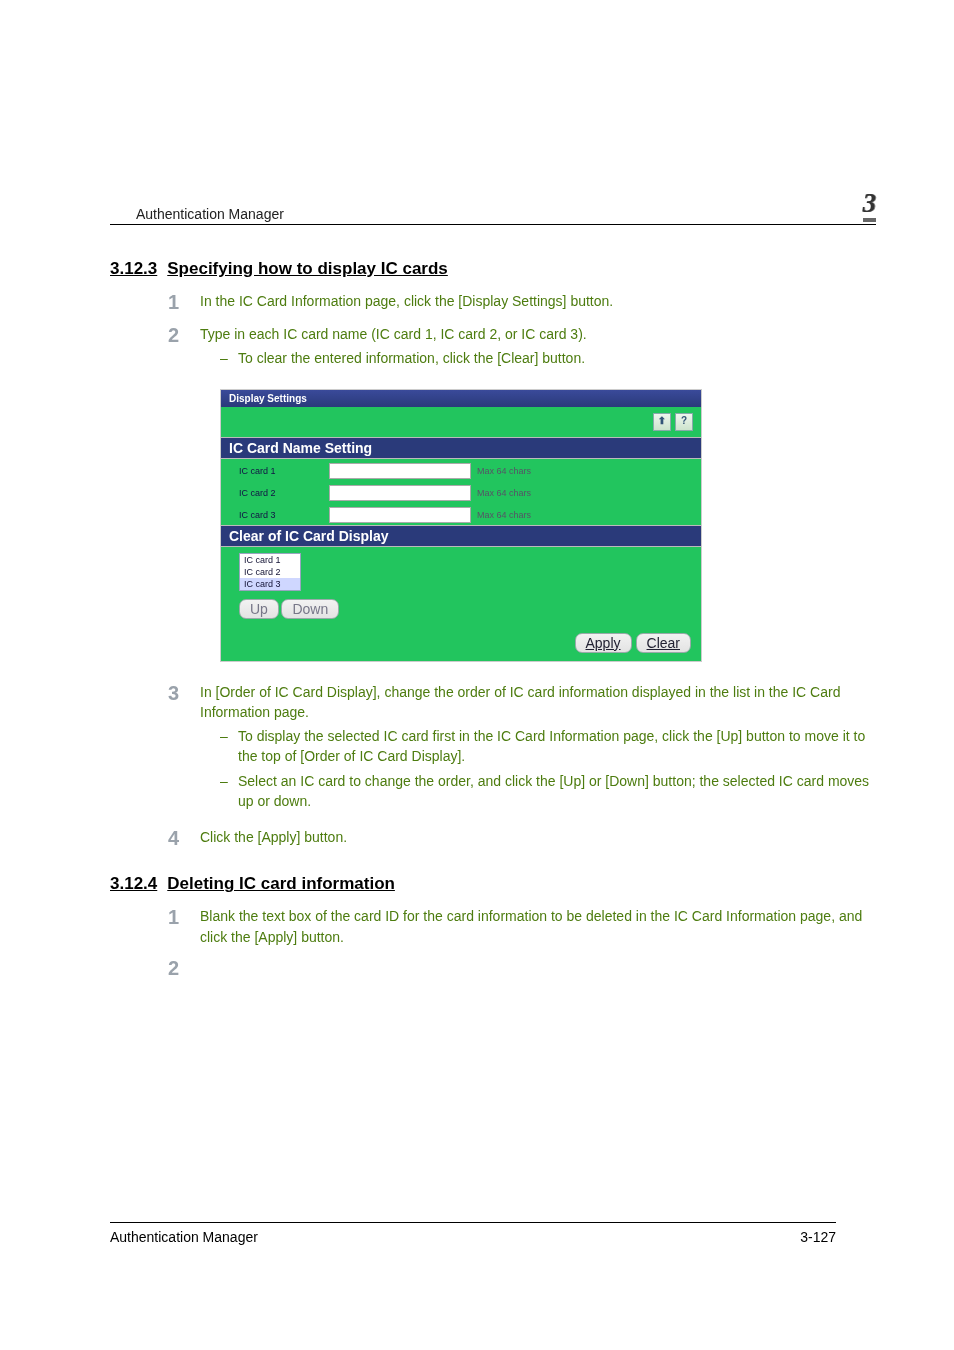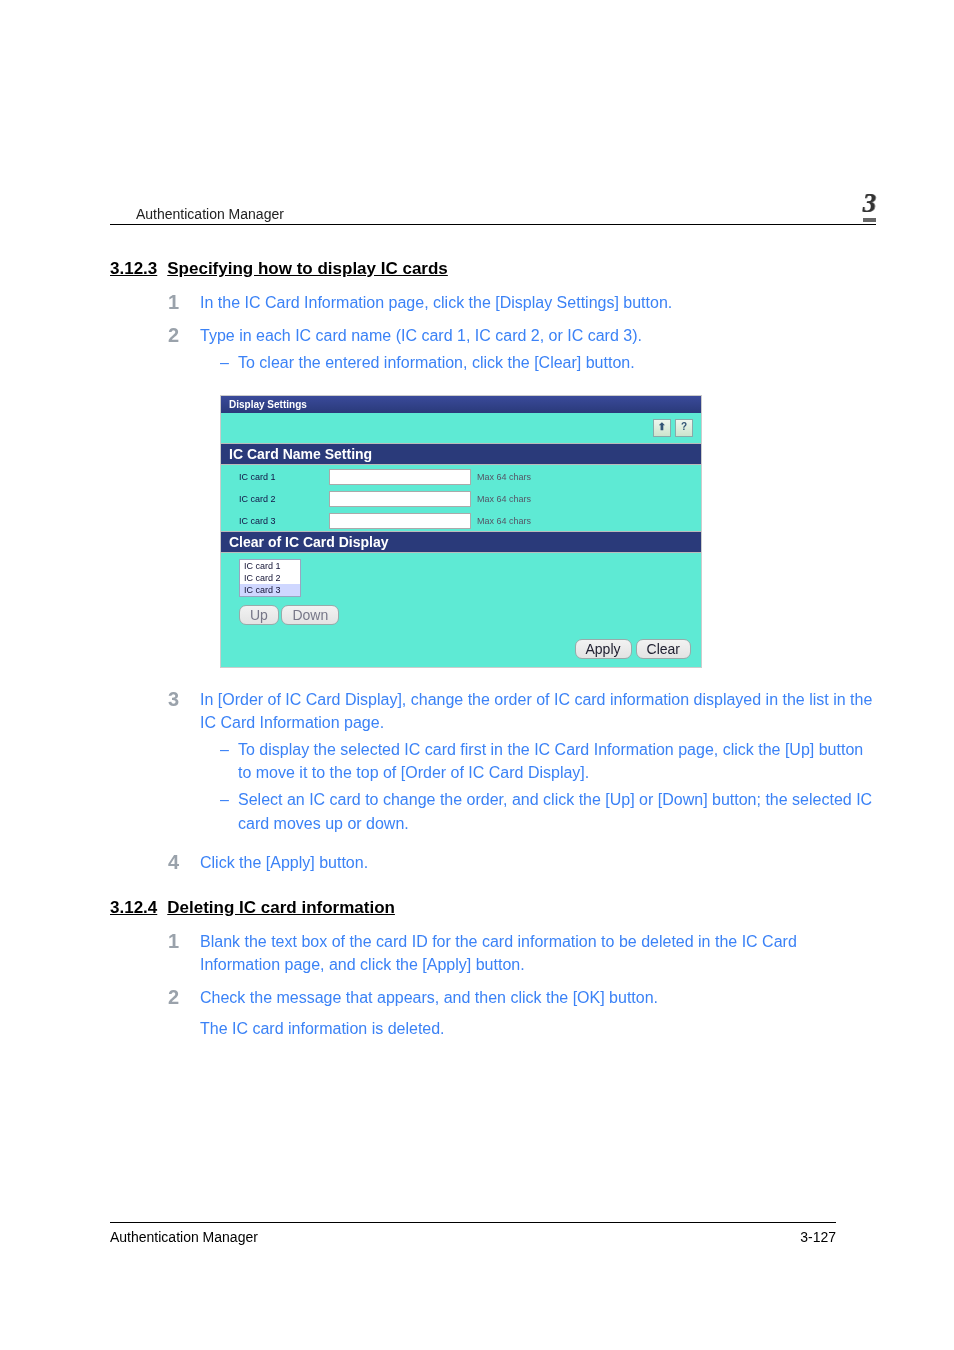--- a/index.html
+++ b/index.html
@@ -57,23 +57,23 @@
   .step-num {
     width: 32px;
     flex: none;
     font-size: 20px;
     font-weight: bold;
     color: #9aa2ab;
     font-family: Arial, sans-serif;
     line-height: 1.15;
   }
   .step-body {
-    font-size: 16px;
+    font-size: 14px;
     line-height: 1.45;
-    color: #3b82f6;
+    color: #4d7c0f;
   }
   ul.sub {
     margin: 4px 0 6px 0;
     padding-left: 20px;
     list-style: none;
   }
   ul.sub li {
     position: relative;
     padding-left: 18px;
     margin-bottom: 4px;
@@ -84,21 +84,21 @@
     left: 0;
     top: 0;
   }
   
   .shot {
     margin: 14px 0 8px 110px;
     width: 480px;
     border: 1px solid #ccc;
     font-size: 9px;
     color: #225;
-    background: #5eead4;
+    background: #22c55e;
   }
   .shot-title {
     background: linear-gradient(#3a4a9a, #2a3a7a);
     color: #fff;
     font-weight: bold;
     font-size: 10px;
     padding: 3px 8px;
   }
   .shot-topbar {
     display: flex;
@@ -174,21 +174,21 @@
     background: linear-gradient(#f2f2f2, #e3e3e3);
     color: #778;
     font-size: 14px;
   }
   .footer-btns {
     display: flex;
     justify-content: flex-end;
     gap: 4px;
     padding: 6px 10px 8px 8px;
   }
-  .footer-btns .mini-btn { color: #223; }
+  .footer-btns .mini-btn { color: #223; text-decoration: underline; }
   .page-footer {
     position: absolute;
     left: 110px;
     right: 110px;
     bottom: 105px;
     border-top: 1px solid #000;
     padding-top: 6px;
     display: flex;
     justify-content: space-between;
     font-size: 14px;
@@ -285,24 +285,20 @@
     <span class="num">3.12.4</span><span>Deleting IC card information</span>
   </div>
 
   <div class="step-row">
     <div class="step-num">1</div>
     <div class="step-body">Blank the text box of the card ID for the card information to be deleted in the IC Card Information page, and click the [Apply] button.</div>
   </div>
 
   <div class="step-row">
     <div class="step-num">2</div>
-    <div class="step-body">
-      <div>Check the message that appears, and then click the [OK] button.</div>
-      <div style="margin-top:8px;">The IC card information is deleted.</div>
-    </div>
   </div>
 
   <div class="page-footer">
     <span>Authentication Manager</span>
     <span>3-127</span>
   </div>
 
 </div>
 
 </body></html>

